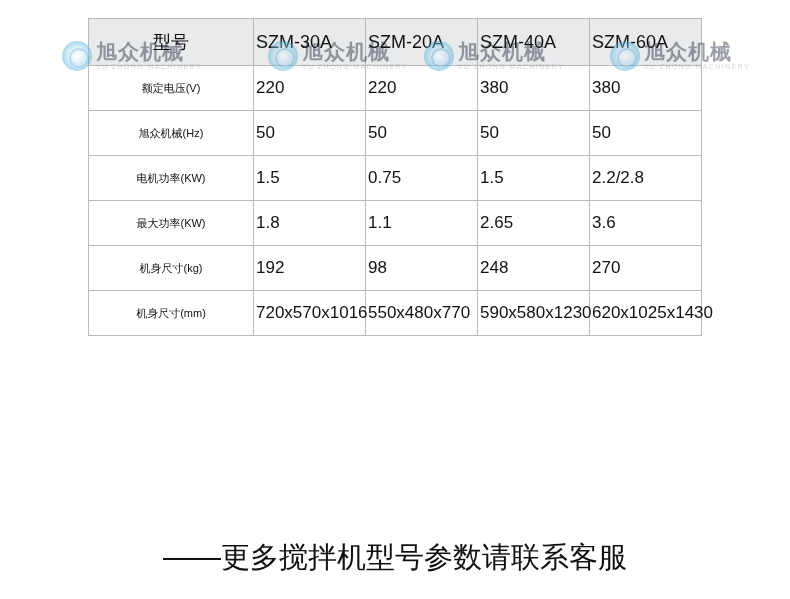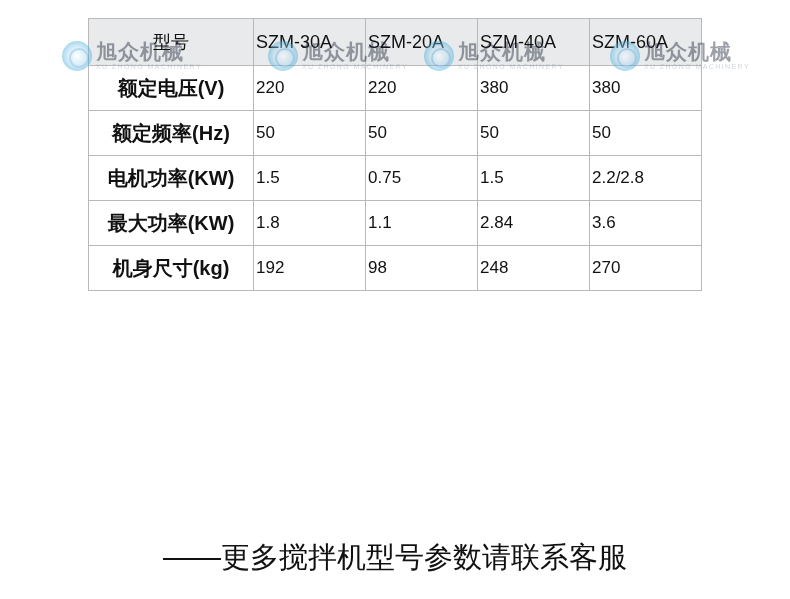--- a/index.html
+++ b/index.html
@@ -36,22 +36,21 @@
     background: #ffffff;
   }
   table.spec tr.header-row td {
     background: #e9eaec;
     font-size: 18px;
     height: 46px;
   }
   table.spec td.label-col {
     width: 160px;
     text-align: center;
-    font-size: 20px;
-    font-weight: bold;
+    font-size: 11px;
   }
   table.spec tr.header-row td.label-col {
     font-weight: normal;
   }
   .value-small {
     font-size: 16px;
   }
   
   .watermark {
     position: absolute;
@@ -134,54 +133,61 @@
 
       <tr>
         <td class="label-col">额定电压(V)</td>
         <td>220</td>
         <td>220</td>
         <td>380</td>
         <td>380</td>
       </tr>
 
       <tr>
-        <td class="label-col">额定频率(Hz)</td>
+        <td class="label-col">旭众机械(Hz)</td>
         <td>50</td>
         <td>50</td>
         <td>50</td>
         <td>50</td>
       </tr>
 
       <tr>
         <td class="label-col">电机功率(KW)</td>
         <td>1.5</td>
         <td>0.75</td>
         <td>1.5</td>
         <td>2.2/2.8</td>
       </tr>
 
       <tr>
         <td class="label-col">最大功率(KW)</td>
         <td>1.8</td>
         <td>1.1</td>
-        <td>2.84</td>
+        <td>2.65</td>
         <td>3.6</td>
       </tr>
 
 
 
 
       <tr>
         <td class="label-col">机身尺寸(kg)</td>
         <td>192</td>
         <td>98</td>
         <td>248</td>
         <td>270</td>
       </tr>
 
+      <tr>
+        <td class="label-col">机身尺寸(mm)</td>
+        <td class="value-small">720x570x1016</td>
+        <td class="value-small">550x480x770</td>
+        <td class="value-small">590x580x1230</td>
+        <td class="value-small">620x1025x1430</td>
+      </tr>
     </tbody>
   </table>
 
   <div class="watermark wm1">
     <div class="wm-mark"></div>
     <div class="wm-text">
       <span class="wm-cn">旭众机械</span>
       <span class="wm-en">XU ZHONG MACHINERY</span>
     </div>
   </div>

